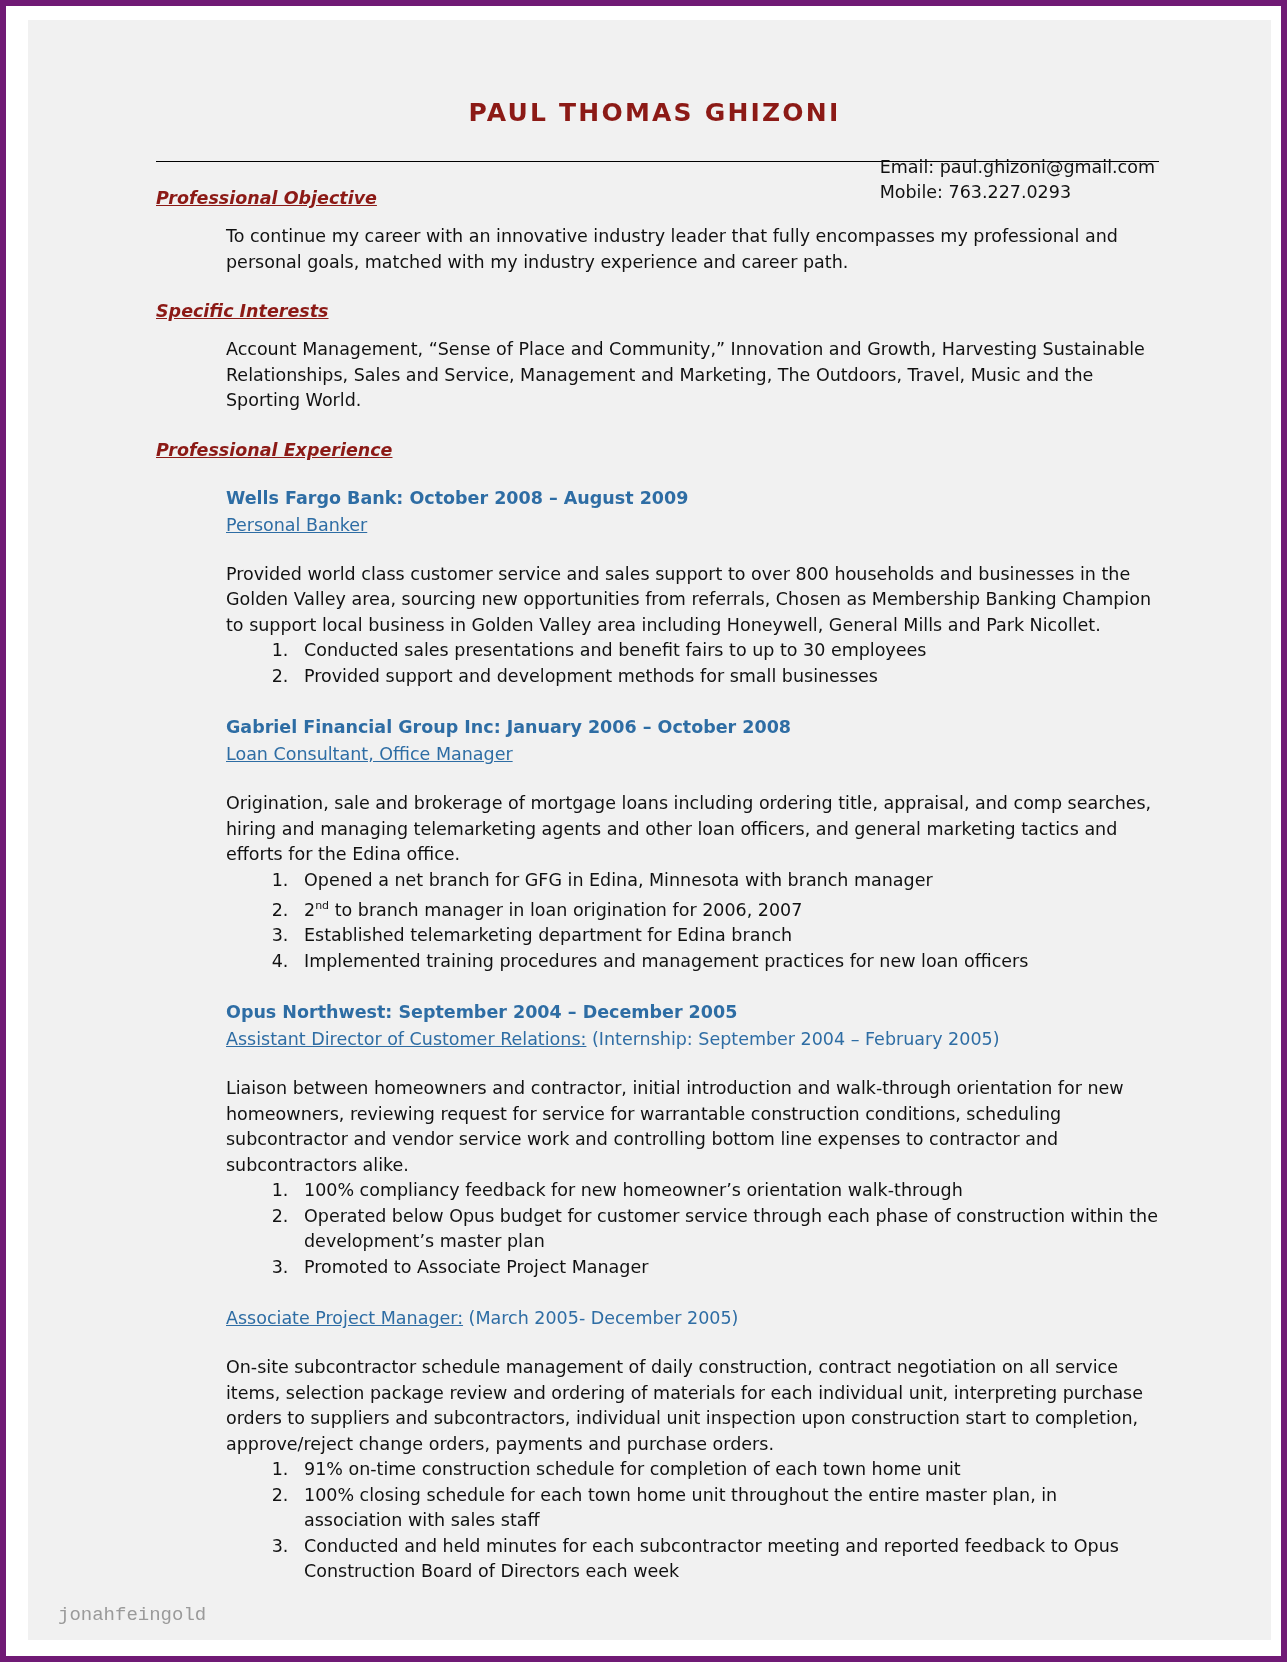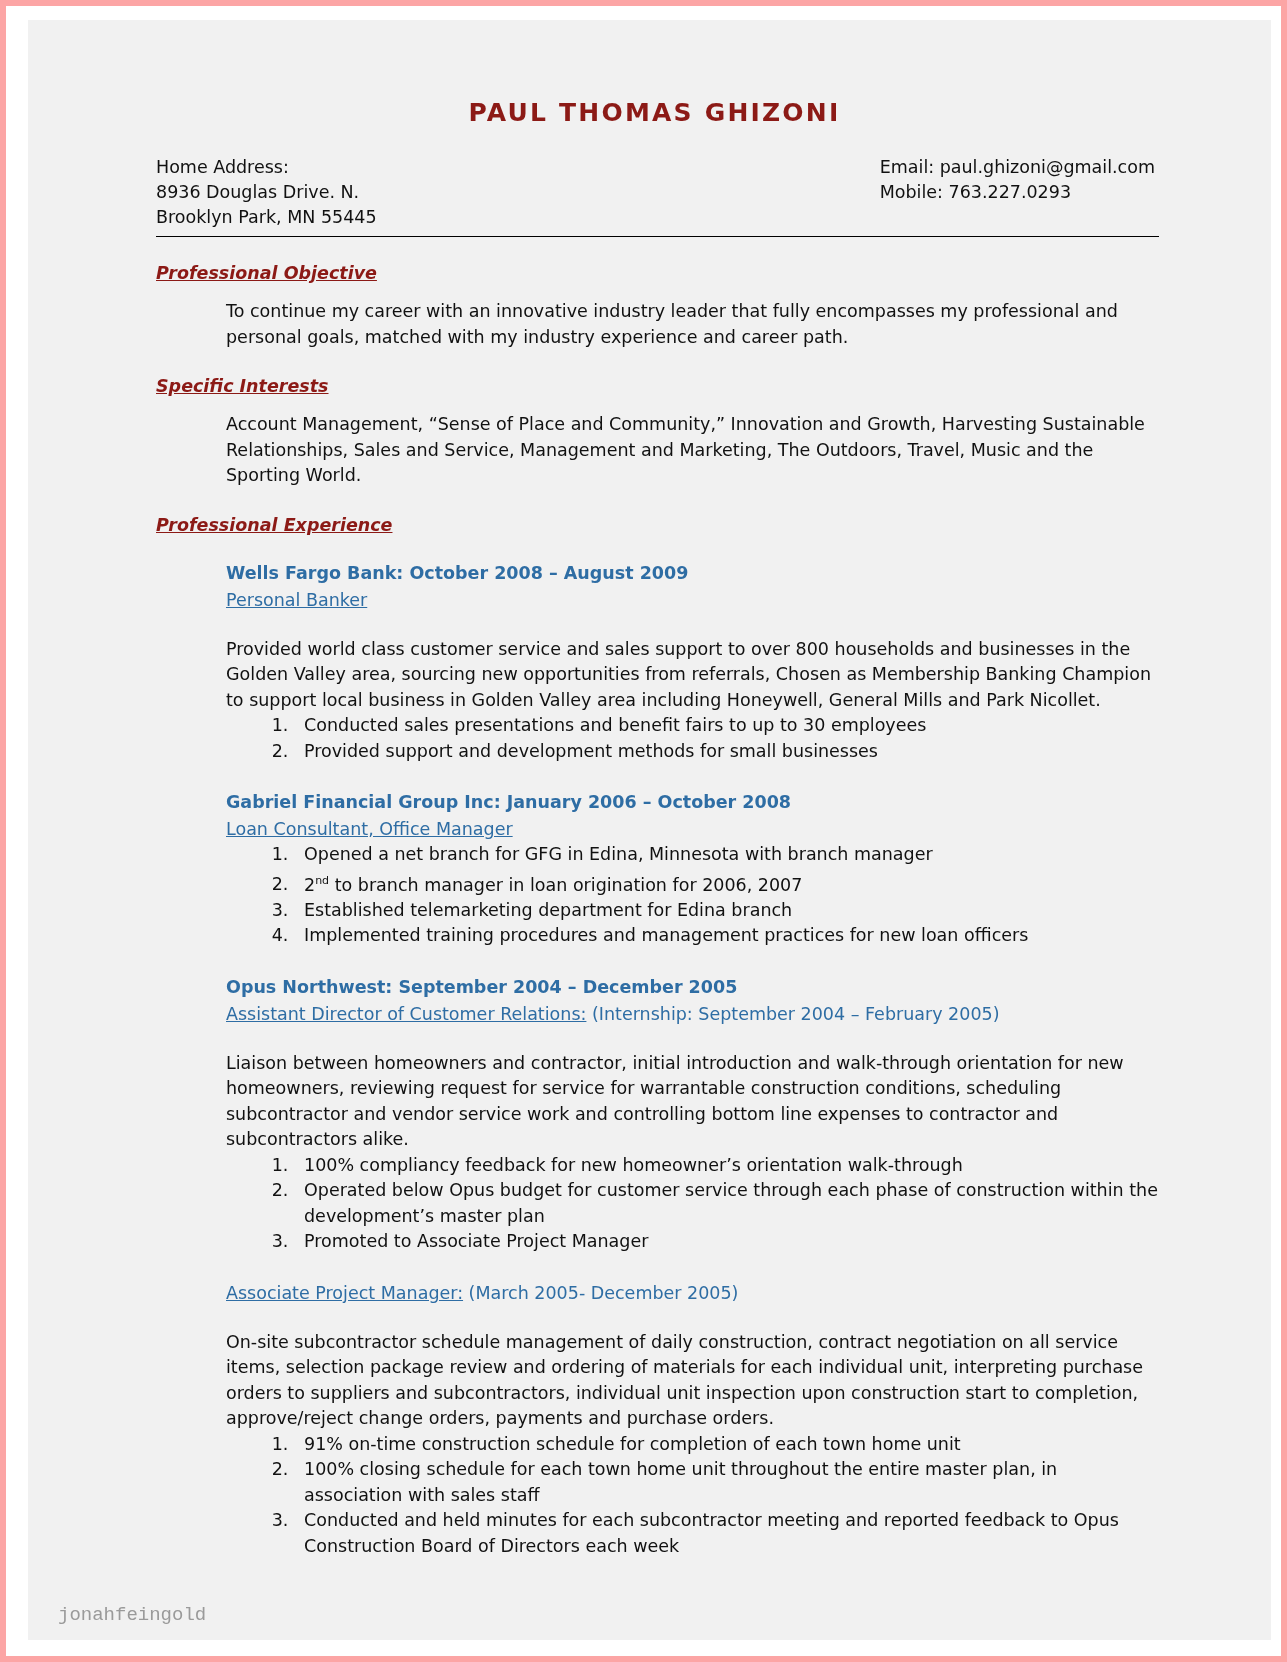--- a/index.html
+++ b/index.html
@@ -13,21 +13,21 @@
     font-family: "DejaVu Sans", sans-serif;
     position: relative;
     overflow: hidden;
   }
   .page-frame {
     position: absolute;
     left: 0; top: 0;
     width: 1287px;
     height: 1662px;
     box-sizing: border-box;
-    border: 6px solid #fca5a5;
+    border: 6px solid #701a75;
     background: #ffffff;
   }
   .sheet {
     position: absolute;
     left: 22px;
     top: 14px;
     width: 1243px;
     height: 1620px;
     background: #f1f1f1;
     box-sizing: border-box;
@@ -135,25 +135,20 @@
 </head>
 <body>
 
 <div class="page-frame">
   <div class="sheet">
     <div class="paper">
 
       <div class="doc-title">PAUL THOMAS GHIZONI</div>
 
       <div class="contact-block">
-        <div class="contact-left">
-          <div>Home Address:</div>
-          <div>8936 Douglas Drive. N.</div>
-          <div>Brooklyn Park, MN 55445</div>
-        </div>
         <div class="contact-right">
           <div>Email: paul.ghizoni@gmail.com</div>
           <div>Mobile: 763.227.0293</div>
         </div>
       </div>
 
       <div class="section-head">Professional Objective</div>
       <div class="body-text">To continue my career with an innovative industry leader that fully encompasses my professional and personal goals, matched with my industry experience and career path.</div>
 
       <div class="section-head">Specific Interests</div>
@@ -167,20 +162,21 @@
         <div class="job-desc">Provided world class customer service and sales support to over 800 households and businesses in the Golden Valley area, sourcing new opportunities from referrals, Chosen as Membership Banking Champion to support local business in Golden Valley area including Honeywell, General Mills and Park Nicollet.</div>
         <ol class="points">
           <li>Conducted sales presentations and benefit fairs to up to 30 employees</li>
           <li>Provided support and development methods for small businesses</li>
         </ol>
       </div>
 
       <div class="job">
         <div class="job-title">Gabriel Financial Group Inc: January 2006 – October 2008</div>
         <div class="job-role"><u>Loan Consultant, Office Manager</u><span class="plain"></span></div>
+        <div class="job-desc">Origination, sale and brokerage of mortgage loans including ordering title, appraisal, and comp searches, hiring and managing telemarketing agents and other loan officers, and general marketing tactics and efforts for the Edina office.</div>
         <ol class="points">
           <li>Opened a net branch for GFG in Edina, Minnesota with branch manager</li>
           <li>2<sup>nd</sup> to branch manager in loan origination for 2006, 2007</li>
           <li>Established telemarketing department for Edina branch</li>
           <li>Implemented training procedures and management practices for new loan officers</li>
         </ol>
       </div>
 
       <div class="job">
         <div class="job-title">Opus Northwest: September 2004 – December 2005</div>

